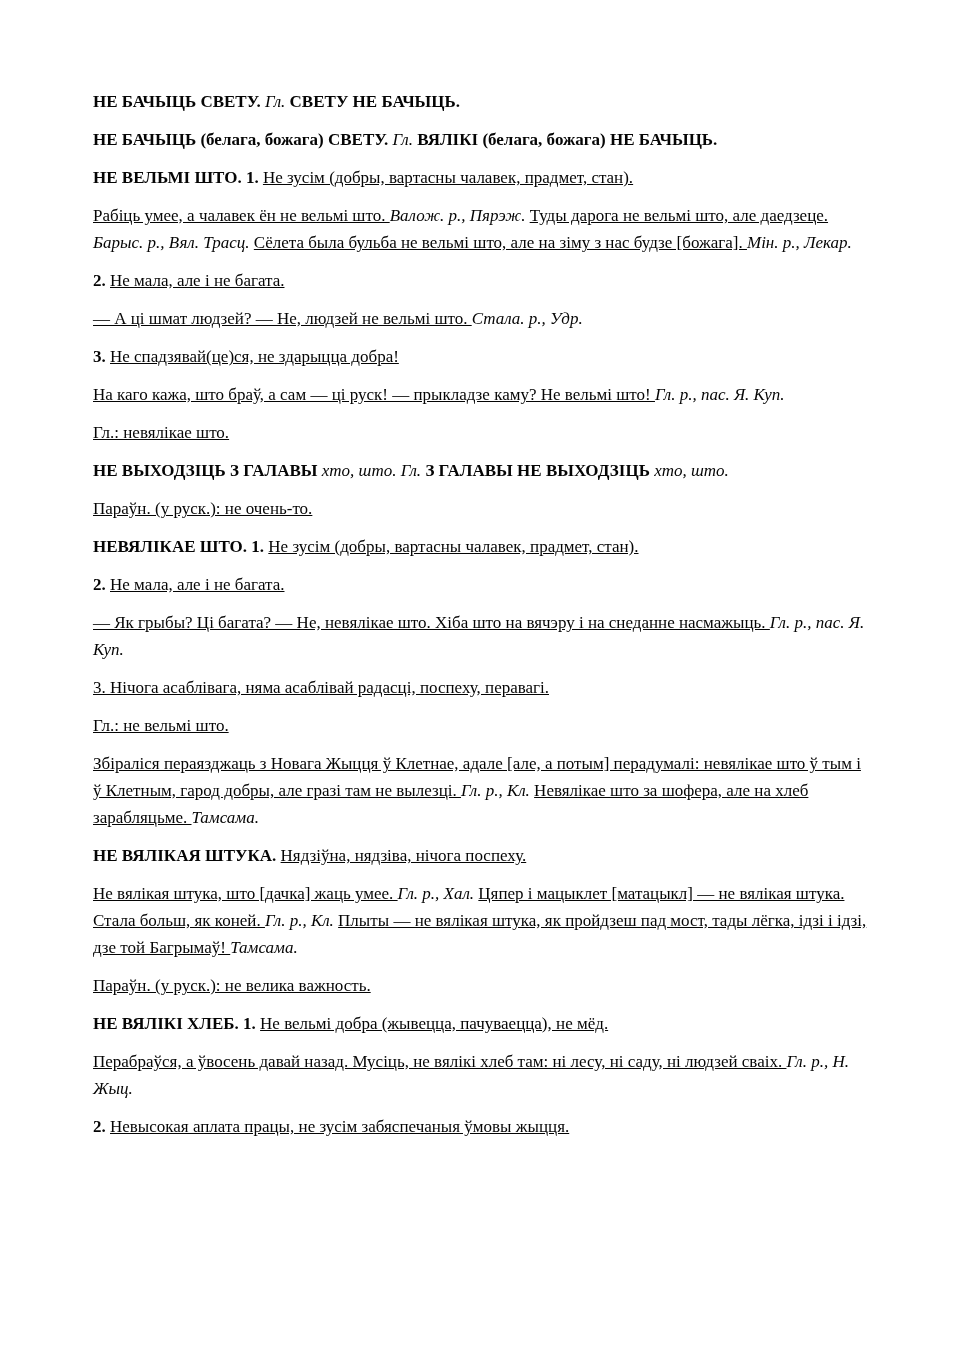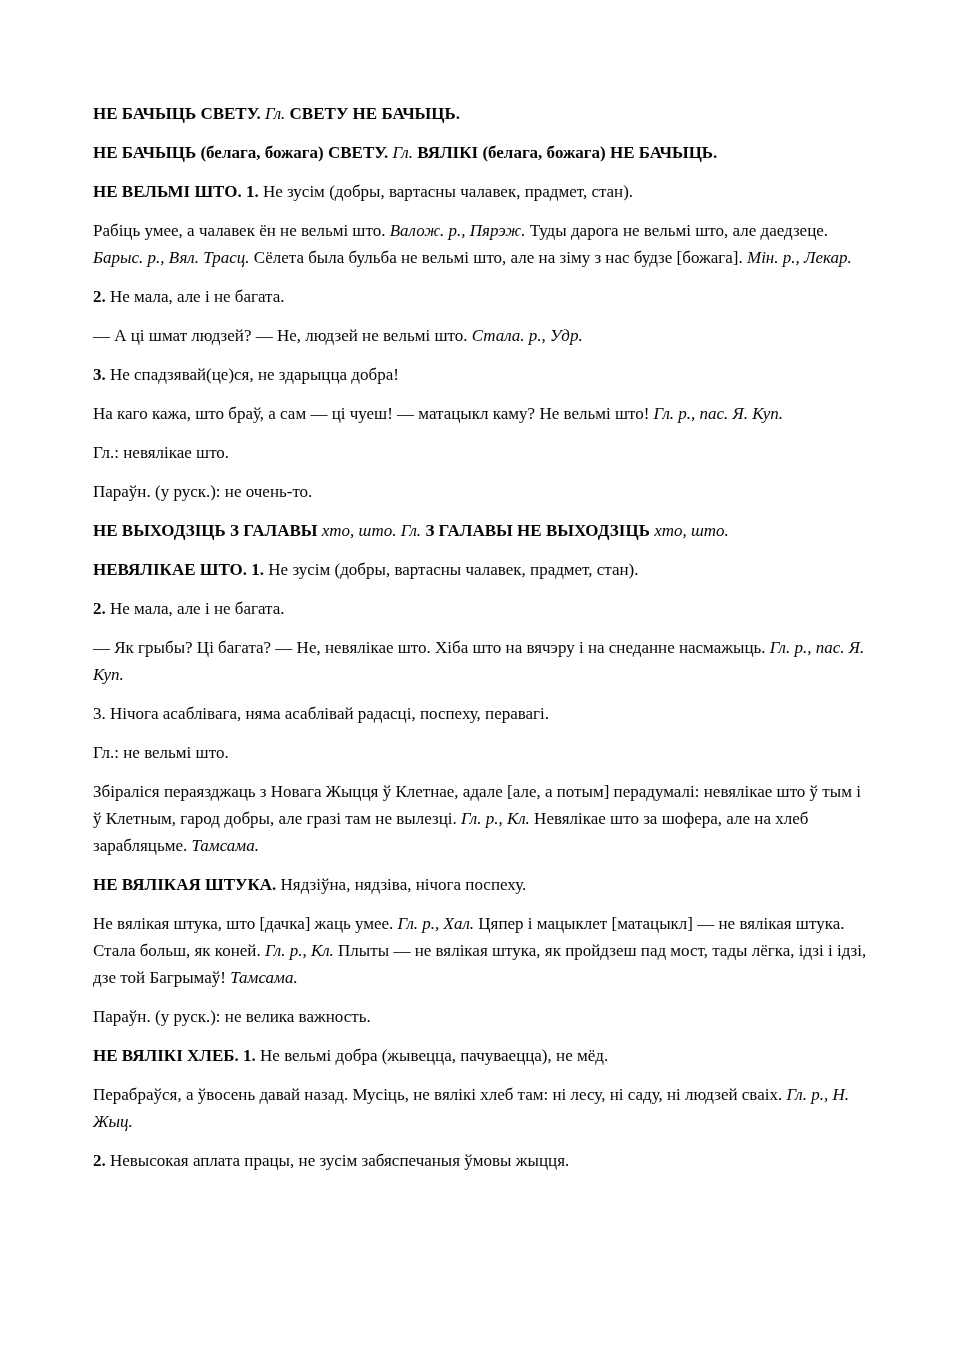--- a/index.html
+++ b/index.html
@@ -19,43 +19,43 @@
     color: #050505;
   }
   .doc {
     position: absolute;
     left: 93px;
     top: 88px;
     width: 776px;
     text-align: left;
   }
   .doc p {
-    margin: 12px 0 11px 0;
+    margin: 0 0 11px 0;
     padding: 0;
   }
   .seg-b { font-weight: bold; }
   .seg-i { font-style: italic; }
-  .seg-r { font-weight: normal; font-style: normal; }
+  .seg-r { font-weight: normal; font-style: normal; text-decoration: underline; }
 </style>
 </head>
 <body>
 
 <div class="page">
   <div class="doc">
       <p><span class="seg-b">НЕ БАЧЫЦЬ СВЕТУ. </span><span class="seg-i">Гл. </span><span class="seg-b">СВЕТУ НЕ БАЧЫЦЬ.</span></p>
       <p><span class="seg-b">НЕ БАЧЫЦЬ (белага, божага) СВЕТУ. </span><span class="seg-i">Гл. </span><span class="seg-b">ВЯЛІКІ (белага, божага) НЕ БАЧЫЦЬ.</span></p>
       <p><span class="seg-b">НЕ ВЕЛЬМІ ШТО. 1. </span><span class="seg-r">Не зусім (добры, вартасны чалавек, прадмет, стан).</span></p>
       <p><span class="seg-r">Рабіць умее, а чалавек ён не вельмі што. </span><span class="seg-i">Валож. р., Пярэж. </span><span class="seg-r">Туды дарога не вельмі што, але даедзеце. </span><span class="seg-i">Барыс. р., Вял. Трасц. </span><span class="seg-r">Сёлета была бульба не вельмі што, але на зіму з нас будзе [божага]. </span><span class="seg-i">Мін. р., Лекар.</span></p>
       <p><span class="seg-b">2. </span><span class="seg-r">Не мала, але і не багата.</span></p>
       <p><span class="seg-r">— А ці шмат людзей? — Не, людзей не вельмі што. </span><span class="seg-i">Стала. р., Удр.</span></p>
       <p><span class="seg-b">3. </span><span class="seg-r">Не спадзявай(це)ся, не здарыцца добра!</span></p>
-      <p><span class="seg-r">На каго кажа, што браў, а сам — ці чуеш! — матацыкл каму? Не вельмі што! </span><span class="seg-i">Гл. р., пас. Я. Куп.</span></p>
+      <p><span class="seg-r">На каго кажа, што браў, а сам — ці руск! — прыкладзе каму? Не вельмі што! </span><span class="seg-i">Гл. р., пас. Я. Куп.</span></p>
       <p><span class="seg-r">Гл.: невялікае што.</span></p>
+      <p><span class="seg-b">НЕ ВЫХОДЗІЦЬ З ГАЛАВЫ </span><span class="seg-i">хто, што. Гл. </span><span class="seg-b">З ГАЛАВЫ НЕ ВЫХОДЗІЦЬ </span><span class="seg-i">хто, што.</span></p>
       <p><span class="seg-r">Параўн. (у руск.): не очень-то.</span></p>
-      <p><span class="seg-b">НЕ ВЫХОДЗІЦЬ З ГАЛАВЫ </span><span class="seg-i">хто, што. Гл. </span><span class="seg-b">З ГАЛАВЫ НЕ ВЫХОДЗІЦЬ </span><span class="seg-i">хто, што.</span></p>
       <p><span class="seg-b">НЕВЯЛІКАЕ ШТО. 1. </span><span class="seg-r">Не зусім (добры, вартасны чалавек, прадмет, стан).</span></p>
       <p><span class="seg-b">2. </span><span class="seg-r">Не мала, але і не багата.</span></p>
       <p><span class="seg-r">— Як грыбы? Ці багата? — Не, невялікае што. Хіба што на вячэру і на снеданне насмажыць. </span><span class="seg-i">Гл. р., пас. Я. Куп.</span></p>
       <p><span class="seg-r">3. Нічога асаблівага, няма асаблівай радасці, поспеху, перавагі.</span></p>
       <p><span class="seg-r">Гл.: не вельмі што.</span></p>
       <p><span class="seg-r">Збіраліся пераязджаць з Новага Жыцця ў Клетнае, адале [але, а потым] перадумалі: невялікае што ў тым і ў Клетным, гарод добры, але гразі там не вылезці. </span><span class="seg-i">Гл. р., Кл. </span><span class="seg-r">Невялікае што за шофера, але на хлеб зарабляцьме. </span><span class="seg-i">Тамсама.</span></p>
       <p><span class="seg-b">НЕ ВЯЛІКАЯ ШТУКА. </span><span class="seg-r">Нядзіўна, нядзіва, нічога поспеху.</span></p>
       <p><span class="seg-r">Не вялікая штука, што [дачка] жаць умее. </span><span class="seg-i">Гл. р., Хал. </span><span class="seg-r">Цяпер і мацыклет [матацыкл] — не вялікая штука. Стала больш, як коней. </span><span class="seg-i">Гл. р., Кл. </span><span class="seg-r">Плыты — не вялікая штука, як пройдзеш пад мост, тады лёгка, ідзі і ідзі, дзе той Багрымаў! </span><span class="seg-i">Тамсама.</span></p>
       <p><span class="seg-r">Параўн. (у руск.): не велика важность.</span></p>
       <p><span class="seg-b">НЕ ВЯЛІКІ ХЛЕБ. 1. </span><span class="seg-r">Не вельмі добра (жывецца, пачуваецца), не мёд.</span></p>

